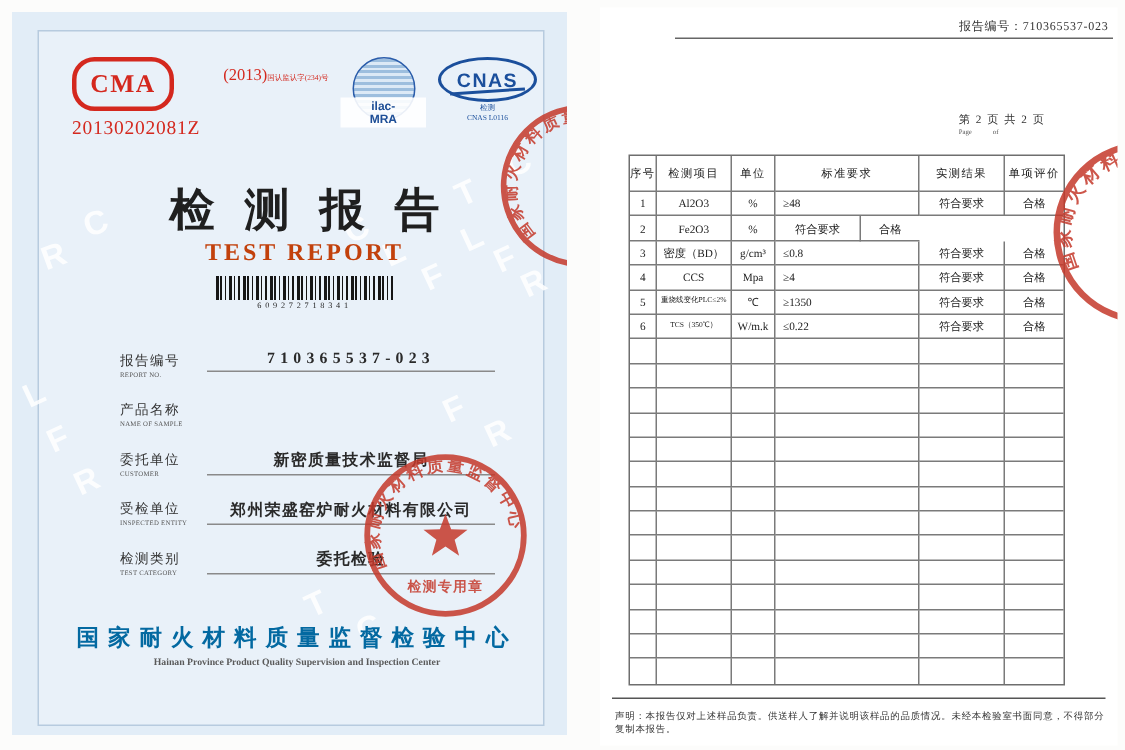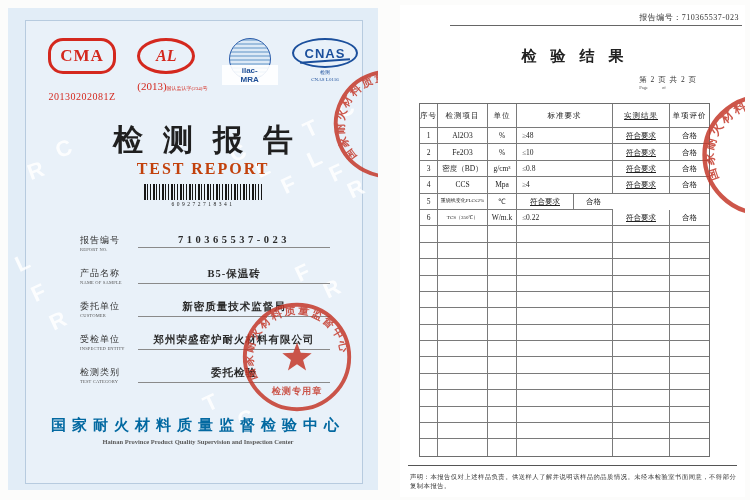--- a/index.html
+++ b/index.html
@@ -12,21 +12,21 @@
                border:1px solid rgba(150,178,205,.6);background:rgba(255,255,255,.25);}
   .wm{position:absolute;color:rgba(255,255,255,.85);font-family:"Liberation Sans",sans-serif;
       font-weight:bold;font-size:22px;pointer-events:none;}
   .logo-row{position:absolute;left:40px;top:30px;width:310px;height:52px;display:flex;
             justify-content:space-between;align-items:flex-start;}
   .logo{text-align:center;}
   .cma-shape{width:62px;height:30px;border:3px solid #d4281e;border-radius:15px;
              display:flex;align-items:center;justify-content:center;
              color:#d4281e;font-weight:bold;font-size:17px;letter-spacing:1px;
              font-family:Liberation Serif, serif;}
-  .cma-num{margin-top:17px;color:#d4281e;font-size:10px;letter-spacing:.5px;}
+  .cma-num{margin-top:3px;color:#d4281e;font-size:13px;letter-spacing:.5px;}
   .cal-oval{width:52px;height:30px;border:3px solid #d4281e;border-radius:50%;
             display:flex;align-items:center;justify-content:center;color:#d4281e;
             font-weight:bold;font-style:italic;font-size:16px;
             font-family:"Liberation Serif",serif;}
   .cal-cap{margin-top:2px;color:#d4281e;white-space:nowrap;}
   .cal-big{font-size:11px;}
   .cal-small{font-size:5px;}
   .ilac-circle{width:40px;height:40px;border-radius:50%;margin:0 auto;
                background:repeating-linear-gradient(0deg,#dce9f6 0 2px,#9dbede 2px 4px);
                border:1px solid #2a5caa;display:flex;align-items:center;justify-content:center;}
@@ -75,21 +75,21 @@
           box-sizing:border-box;background:#fff;}
   .trow{display:flex;}
   .tcell{box-sizing:border-box;border-right:1px solid #7a7a7a;border-bottom:1px solid #7a7a7a;
          display:flex;align-items:center;justify-content:center;
          font-size:7.5px;color:#222;overflow:hidden;line-height:1.2;}
   .tcell:last-child{border-right:none;}
   .trow:last-child .tcell{border-bottom:none;}
   .thead .tcell{height:24px;letter-spacing:1px;text-align:center;}
   .tdata .tcell{height:16.4px;}
   .c0{width:18px;} .c1{width:50px;} .c2{width:29px;} .c3{width:96px;justify-content:flex-start;padding-left:5px;}
-  .c4{width:57px;text-decoration:underline;} .c5{width:39px;}
+  .c4{width:57px;} .c5{width:39px;}
   .thead .c3{justify-content:center;padding-left:0;}
   .tcell.tiny{font-size:5px;letter-spacing:0;}
   .rp-footline{position:absolute;left:8px;right:8px;top:460px;border-top:1.5px solid #555;}
   .rp-statement{position:absolute;left:10px;right:6px;top:468px;font-size:6.3px;color:#333;
                 letter-spacing:.5px;}
   
   .seal text{fill:#c5392b;font-weight:bold;}
 </style>
 </head>
 <body>
@@ -117,21 +117,20 @@
         <span class="wm" style="left: 196px; top: 382px; transform: rotate(-25deg);">T</span>
         <span class="wm" style="left: 230px; top: 398px; transform: rotate(-25deg);">C</span>
       </div>
 
     <div class="logo-row">
       <div class="logo">
         <div class="cma-shape">CMA</div>
         <div class="cma-num">20130202081Z</div>
       </div>
       <div class="logo">
-        <div class="cal-oval">AL</div>
         <div class="cal-cap"><span class="cal-big">(2013)</span><span class="cal-small">国认监认字(234)号</span></div>
       </div>
       <div class="logo">
         <div class="ilac-circle">
           <span class="ilac-text">ilac-MRA</span>
         </div>
       </div>
       <div class="logo">
         <div class="cnas-oval">CNAS</div>
         <div class="cnas-cap">
@@ -154,21 +153,20 @@
         <div class="f-label-cn">报告编号</div>
         <div class="f-label-en">REPORT NO.</div>
       </div>
       <div class="f-value spread">710365537-023</div>
     </div>
     <div class="field" style="top:259px">
       <div class="f-label">
         <div class="f-label-cn">产品名称</div>
         <div class="f-label-en">NAME OF SAMPLE</div>
       </div>
-      <div class="f-value">B5-保温砖</div>
     </div>
     <div class="field" style="top:292px">
       <div class="f-label">
         <div class="f-label-cn">委托单位</div>
         <div class="f-label-en">CUSTOMER</div>
       </div>
       <div class="f-value">新密质量技术监督局</div>
     </div>
     <div class="field" style="top:358px">
       <div class="f-label">
@@ -208,21 +206,20 @@
     </svg>
 
     <div class="footer-cn">国家耐火材料质量监督检验中心</div>
     <div class="footer-en">Hainan Province Product Quality Supervision and Inspection Center</div>
   </div>
 
   <div class="page page-right">
     <div class="rp-repno"><span>报告编号：</span><span>710365537-023</span></div>
     <div class="rp-underline"></div>
 
-    <div class="rp-title">检验结果</div>
 
     <div class="rp-pageinfo">
       <div class="cn">第 2 页 共 2 页</div>
       <div class="en"><span>Page</span><span class="of">of</span></div>
     </div>
 
     <div class="rtable">
         <div class="trow thead">
           <div class="tcell c0">序号</div>
           <div class="tcell c1">检测项目</div>
@@ -236,21 +233,20 @@
           <div class="tcell c1">Al2O3</div>
           <div class="tcell c2">%</div>
           <div class="tcell c3">≥48</div>
           <div class="tcell c4">符合要求</div>
           <div class="tcell c5">合格</div>
         </div>
         <div class="trow tdata">
           <div class="tcell c0">2</div>
           <div class="tcell c1">Fe2O3</div>
           <div class="tcell c2">%</div>
-          <div class="tcell c3">≤10</div>
           <div class="tcell c4">符合要求</div>
           <div class="tcell c5">合格</div>
         </div>
         <div class="trow tdata">
           <div class="tcell c0">3</div>
           <div class="tcell c1">密度（BD）</div>
           <div class="tcell c2">g/cm³</div>
           <div class="tcell c3">≤0.8</div>
           <div class="tcell c4">符合要求</div>
           <div class="tcell c5">合格</div>
@@ -260,20 +256,21 @@
           <div class="tcell c1">CCS</div>
           <div class="tcell c2">Mpa</div>
           <div class="tcell c3">≥4</div>
           <div class="tcell c4">符合要求</div>
           <div class="tcell c5">合格</div>
         </div>
         <div class="trow tdata">
           <div class="tcell c0">5</div>
           <div class="tcell c1 tiny">重烧线变化PLC≤2%</div>
           <div class="tcell c2">℃</div>
+          <div class="tcell c3">≥1350</div>
           <div class="tcell c4">符合要求</div>
           <div class="tcell c5">合格</div>
         </div>
         <div class="trow tdata">
           <div class="tcell c0">6</div>
           <div class="tcell c1 tiny">TCS（350℃）</div>
           <div class="tcell c2">W/m.k</div>
           <div class="tcell c3">≤0.22</div>
           <div class="tcell c4">符合要求</div>
           <div class="tcell c5">合格</div>

